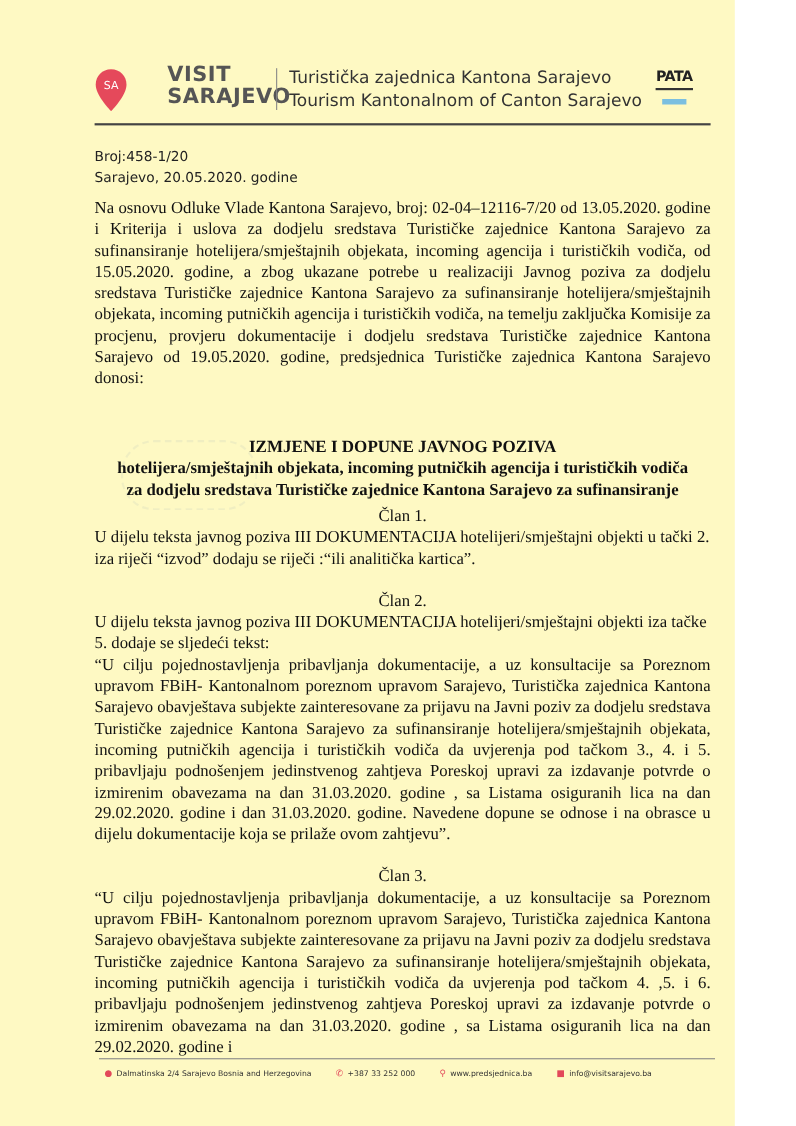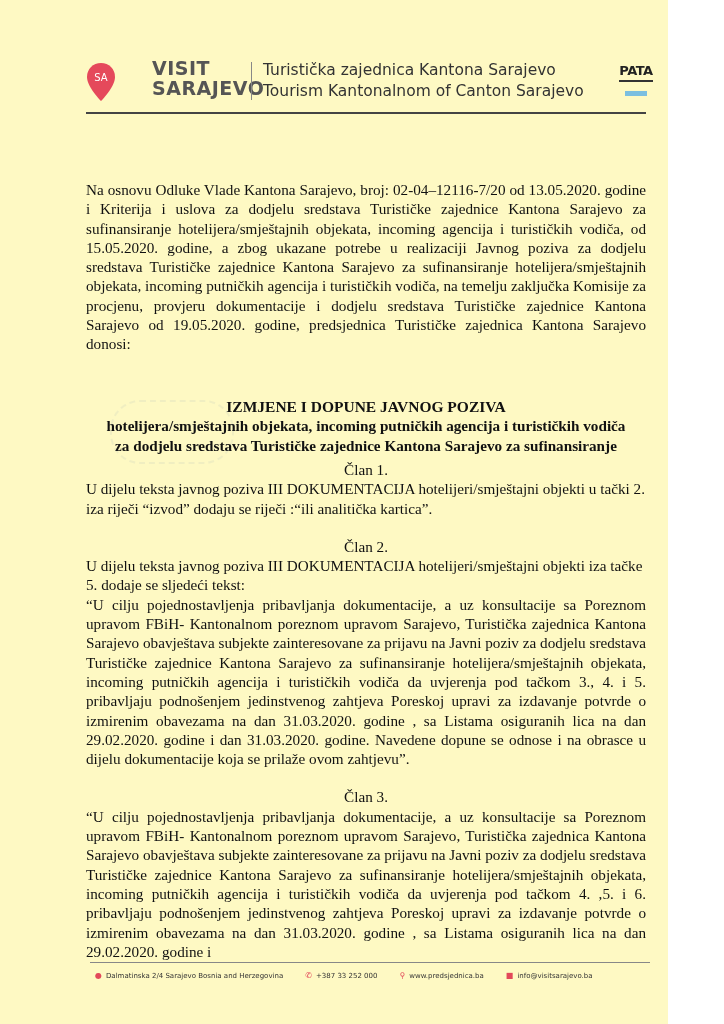--- a/index.html
+++ b/index.html
@@ -7,21 +7,21 @@
   .page { position:absolute; left:0; top:0; width:668px; height:1024px; background:#fef9c3; }
 
   
   .header { position:absolute; left:86px; top:56px; width:570px; height:50px; }
   .logo-pin { position:absolute; left:0; top:6px; width:30px; height:40px; }
   .logo-visit { position:absolute; left:34px; top:2px; font-family:"DejaVu Sans", sans-serif; font-weight:bold; color:#555; line-height:20px;margin-left:32px; }
   .logo-visit .l1 { font-size:19px; display:block; letter-spacing:0.5px; }
   .logo-visit .l2 { font-size:19px; display:block; letter-spacing:0.5px; }
   .vsep { position:absolute; left:165px; top:6px; width:1px; height:38px; background:#888; }
   .assoc { position:absolute; left:177px; top:4px; font-family:"DejaVu Sans", sans-serif; font-size:15.5px; color:#333; line-height:21px; }
-  .pata { position:absolute; left:525px; top:8px; width:50px; height:38px; text-align:center; }
+  .pata { position:absolute; left:502px; top:8px; width:50px; height:38px; text-align:center; }
   .pata .pt { font-family:"DejaVu Sans", sans-serif; font-size:13px; font-weight:bold; color:#222; letter-spacing:-0.5px; line-height:14px; }
   .pata .bar { height:2px; background:#333; margin:2px 8px 0 8px; }
   .pata .mem { display:inline-block; margin-top:3px; width:22px; height:5px; background:#7bbfe0; }
   .hrule { position:absolute; left:86px; top:112px; width:560px; height:1.5px; background:#444; }
 
   
   .serif { font-family:"Liberation Serif", serif; font-size:15.2px; color:#111; line-height:19.3px; }
   .sans-small { font-family:"DejaVu Sans", sans-serif; font-size:12.5px; color:#222; line-height:19px; }
   .ref { position:absolute; left:86px; top:132px; }
   .block { position:absolute; left:86px; width:560px; }
@@ -64,20 +64,24 @@
       <div>Tourism Kantonalnom of Canton Sarajevo</div>
     </div>
     <div class="pata">
       <div class="pt">PATA</div>
       <div class="bar"></div>
       <div class="mem"></div>
     </div>
   </div>
   <div class="hrule"></div>
 
+  <div class="ref sans-small">
+    <div>Broj:458-1/20</div>
+    <div>Sarajevo, 20.05.2020. godine</div>
+  </div>
 
   <div class="block intro serif justify">Na osnovu Odluke Vlade Kantona Sarajevo, broj: 02-04–12116-7/20 od 13.05.2020. godine i Kriterija i uslova za dodjelu sredstava Turističke zajednice Kantona Sarajevo za sufinansiranje hotelijera/smještajnih objekata, incoming agencija i turističkih vodiča, od 15.05.2020. godine, a zbog ukazane potrebe u realizaciji Javnog poziva za dodjelu sredstava Turističke zajednice Kantona Sarajevo za sufinansiranje hotelijera/smještajnih objekata, incoming putničkih agencija i turističkih vodiča, na temelju zaključka Komisije za procjenu, provjeru dokumentacije i dodjelu sredstava Turističke zajednice Kantona Sarajevo od 19.05.2020. godine, predsjednica Turističke zajednica Kantona Sarajevo donosi:</div>
 
   <div class="block title serif center bold">
     <div class="t1">IZMJENE I DOPUNE JAVNOG POZIVA</div>
     <div>hotelijera/smještajnih objekata, incoming putničkih agencija i turističkih vodiča</div>
     <div>za dodjelu sredstava Turističke zajednice Kantona Sarajevo za sufinansiranje</div>
   </div>
 
   <div class="stamp"></div>

